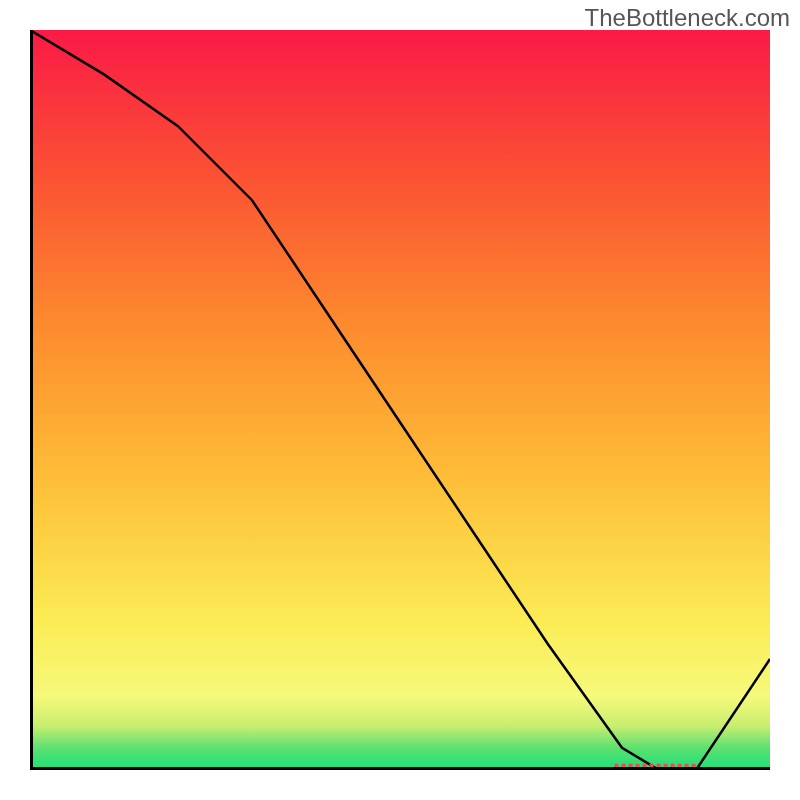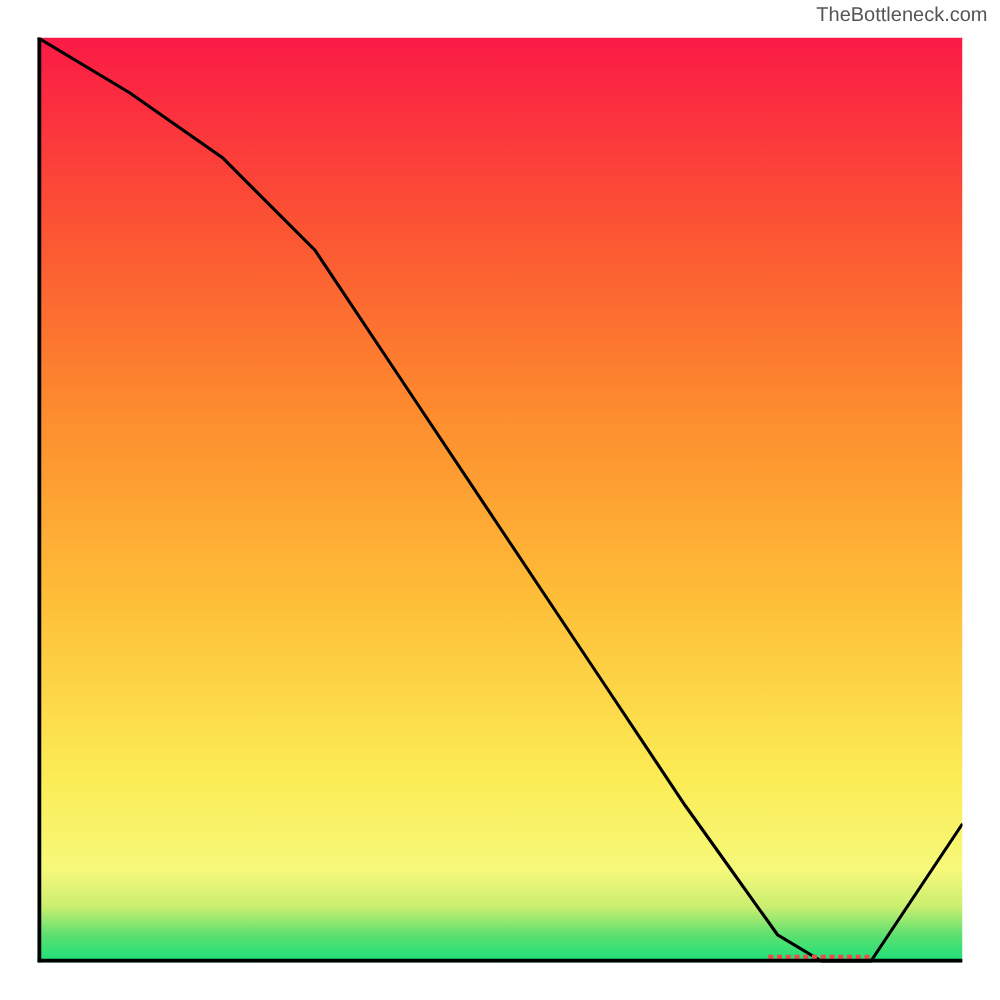--- a/index.html
+++ b/index.html
@@ -10,21 +10,21 @@
     background: white;
     font-family: Arial, Helvetica, sans-serif;
     position: relative;
     overflow: hidden;
   }
   .watermark {
     position: absolute;
     top: 4px;
     right: 10px;
     color: #555;
-    font-size: 16px;
+    font-size: 24px;
     font-family: Arial, sans-serif;
     user-select: none;
   }
   .plot-area {
     position: absolute;
     left: 30px;
     top: 30px;
     width: 740px;
     height: 740px;
   }

